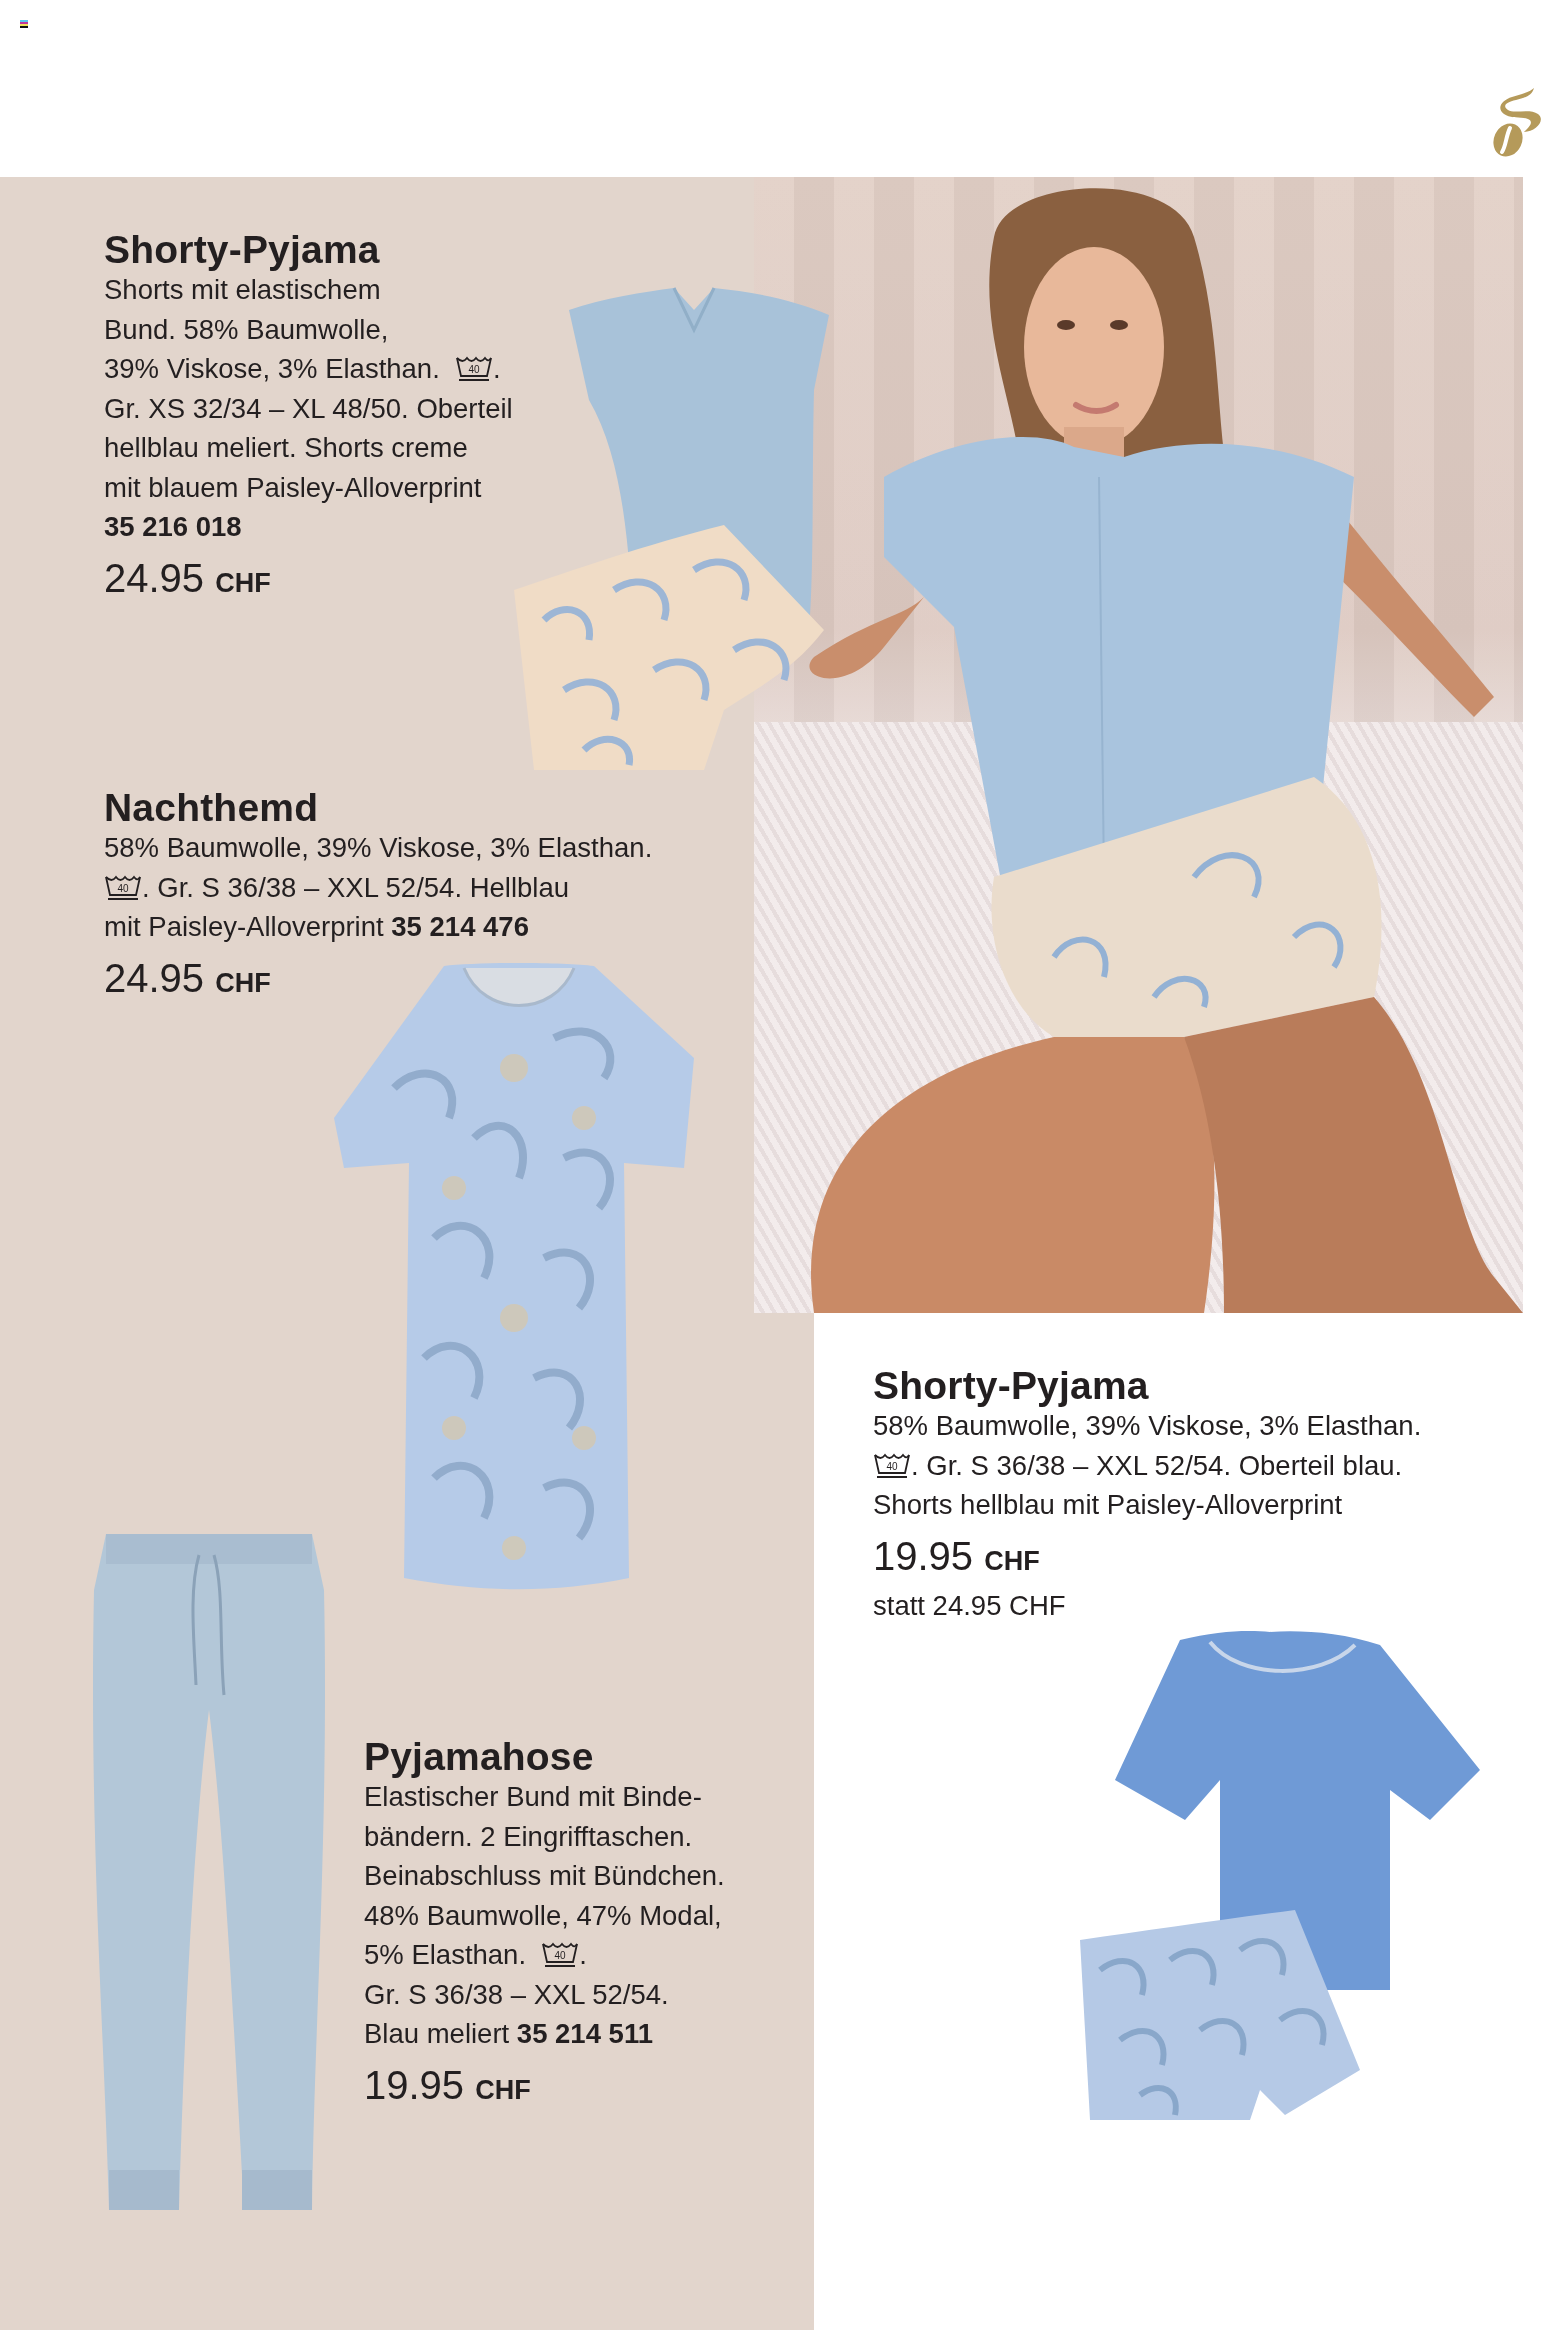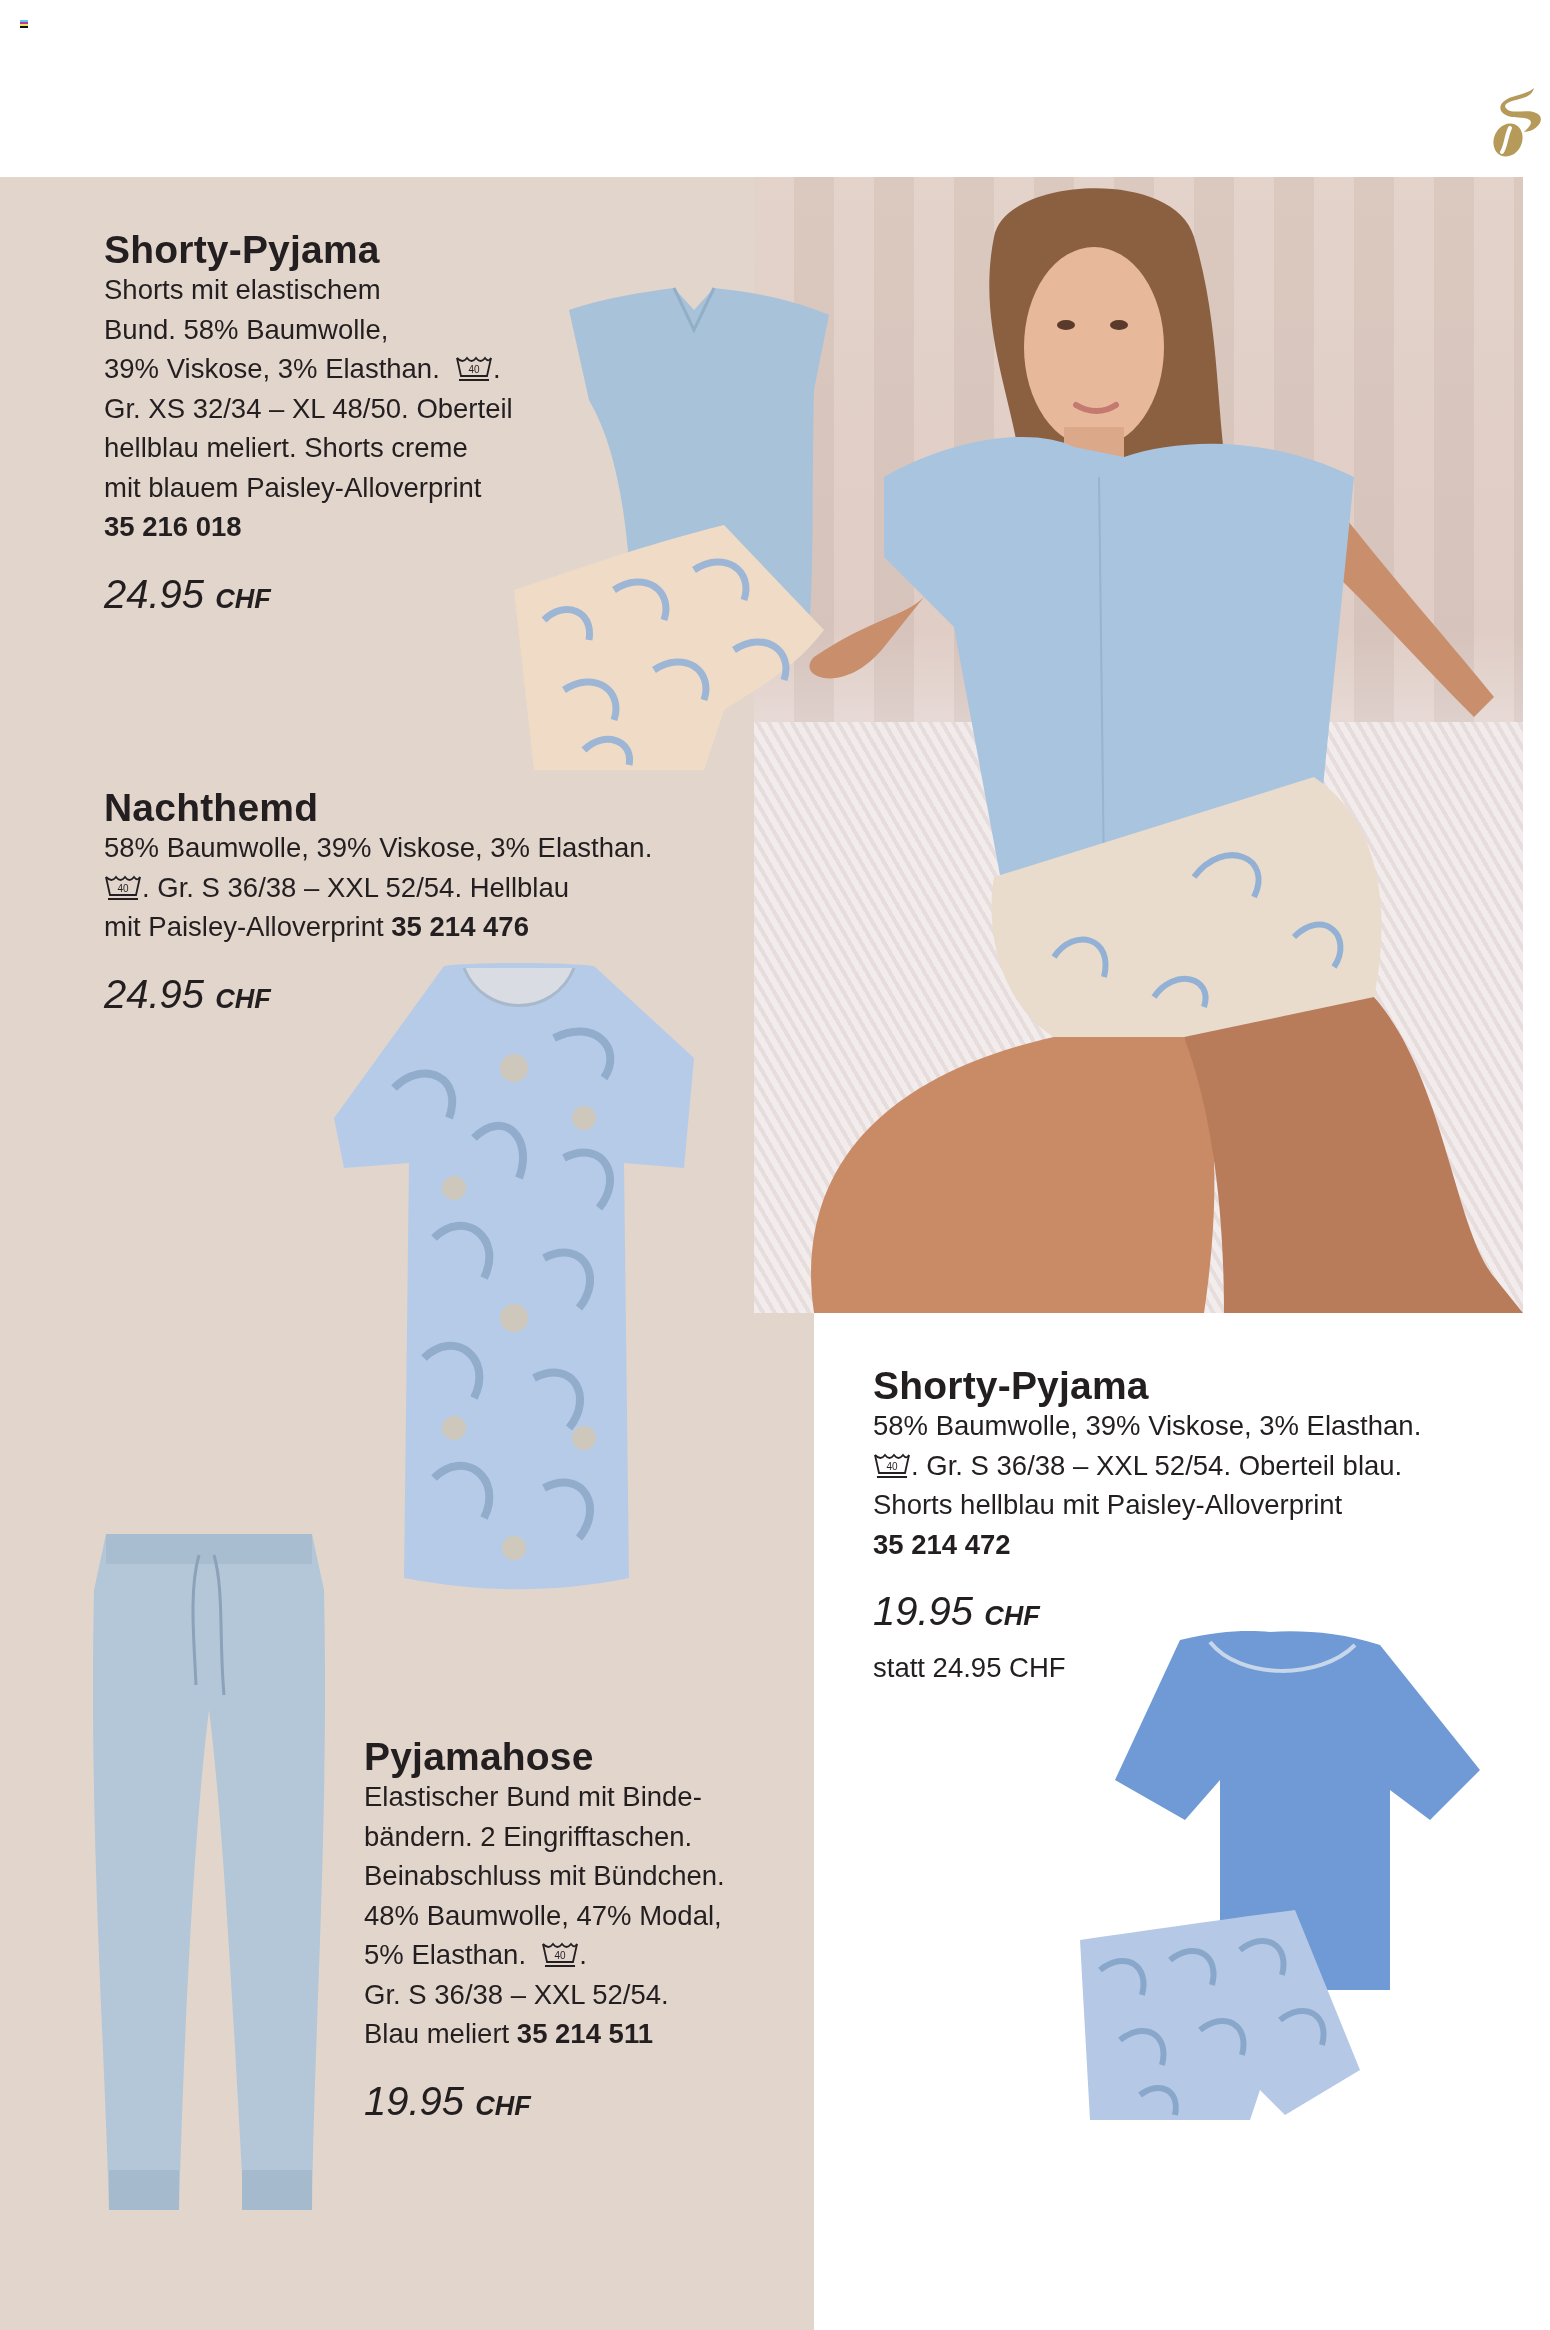--- a/index.html
+++ b/index.html
@@ -19,21 +19,21 @@
     background: repeating-linear-gradient(90deg, rgba(255,255,255,0.08) 0 40px, rgba(0,0,0,0.03) 40px 80px); }
   .photo .bed { position: absolute; left: 0; top: 48%; width: 100%; height: 52%;
     background: repeating-linear-gradient(60deg, #f3ecec 0 6px, #e6dcdc 6px 10px); opacity: 0.95; }
 
   .white-panel { position: absolute; left: 814px; top: 1313px; width: 736px; height: 1017px; background: #ffffff; }
 
   .product { position: absolute; }
   .product .title { font-weight: bold; font-size: 39px; line-height: 40px; letter-spacing: 0.2px; }
   .product .desc { font-size: 27.5px; line-height: 39.5px; }
   .product .art { font-weight: bold; }
-  .product .price { font-size: 40px; line-height: 68px; margin-top: 13px; font-style: italic; }
+  .product .price { font-size: 40px; line-height: 54px; margin-top: 4px; }
   .product .price .cur { font-size: 27px; font-weight: bold; }
   .product .card-label { color: #4f8ea2; font-weight: bold; font-size: 28px; line-height: 40px; }
   .product .old-price { font-size: 27.5px; line-height: 36px; }
 
   .wash-icon { display: inline-block; vertical-align: -4px; width: 38px; height: 28px; }
 
   .garment { position: absolute; }
 </style>
 </head>
 <body>
@@ -207,21 +207,20 @@
   <div class="desc">
     <div>58% Baumwolle, 39% Viskose, 3% Elasthan.</div>
     <div>
       <svg class="wash-icon" viewBox="0 0 38 28">
           <path d="M2 4 C6 8, 9 8, 12 4 C15 8, 18 8, 21 4 C24 8, 27 8, 30 4 C33 8, 35 6, 36 4" stroke="#231f20" stroke-width="1.8" fill="none"></path>
           <path d="M2 4 L6 22 L32 22 L36 4" stroke="#231f20" stroke-width="1.8" fill="none"></path>
           <line x1="4" y1="26" x2="34" y2="26" stroke="#231f20" stroke-width="2"></line>
           <text x="19" y="19" font-size="10" text-anchor="middle" font-family="Liberation Sans, sans-serif" fill="#231f20">40</text>
         </svg><span>. Gr. S 36/38 – XXL 52/54. Oberteil blau.</span></div>
     <div>Shorts hellblau mit Paisley-Alloverprint</div>
-    <div class="art">35 214 472</div>
   </div>
   <div class="price"><span>19.95</span> <span class="cur">CHF</span></div>
   <div class="old-price">statt 24.95 CHF</div>
 </div>
 
 <div class="garment" style="left:1070px; top:1620px; width:420px; height:510px;">
   <svg viewBox="0 0 420 510" width="420" height="510">
     <path d="M110 20 C150 10, 180 10, 200 12 C230 10, 270 12, 310 25 L410 150 L360 200 L320 170 L320 370 L150 370 L150 160 L115 200 L45 160 Z" fill="#6f9ad6"></path>
     <path d="M140 22 C170 60, 250 60, 285 25" stroke="#c8d6ea" stroke-width="4" fill="none"></path>
     <path d="M10 320 C80 310, 150 300, 225 290 L290 450 L215 495 L190 470 L180 500 L20 500 Z" fill="#b5c9e6"></path>

